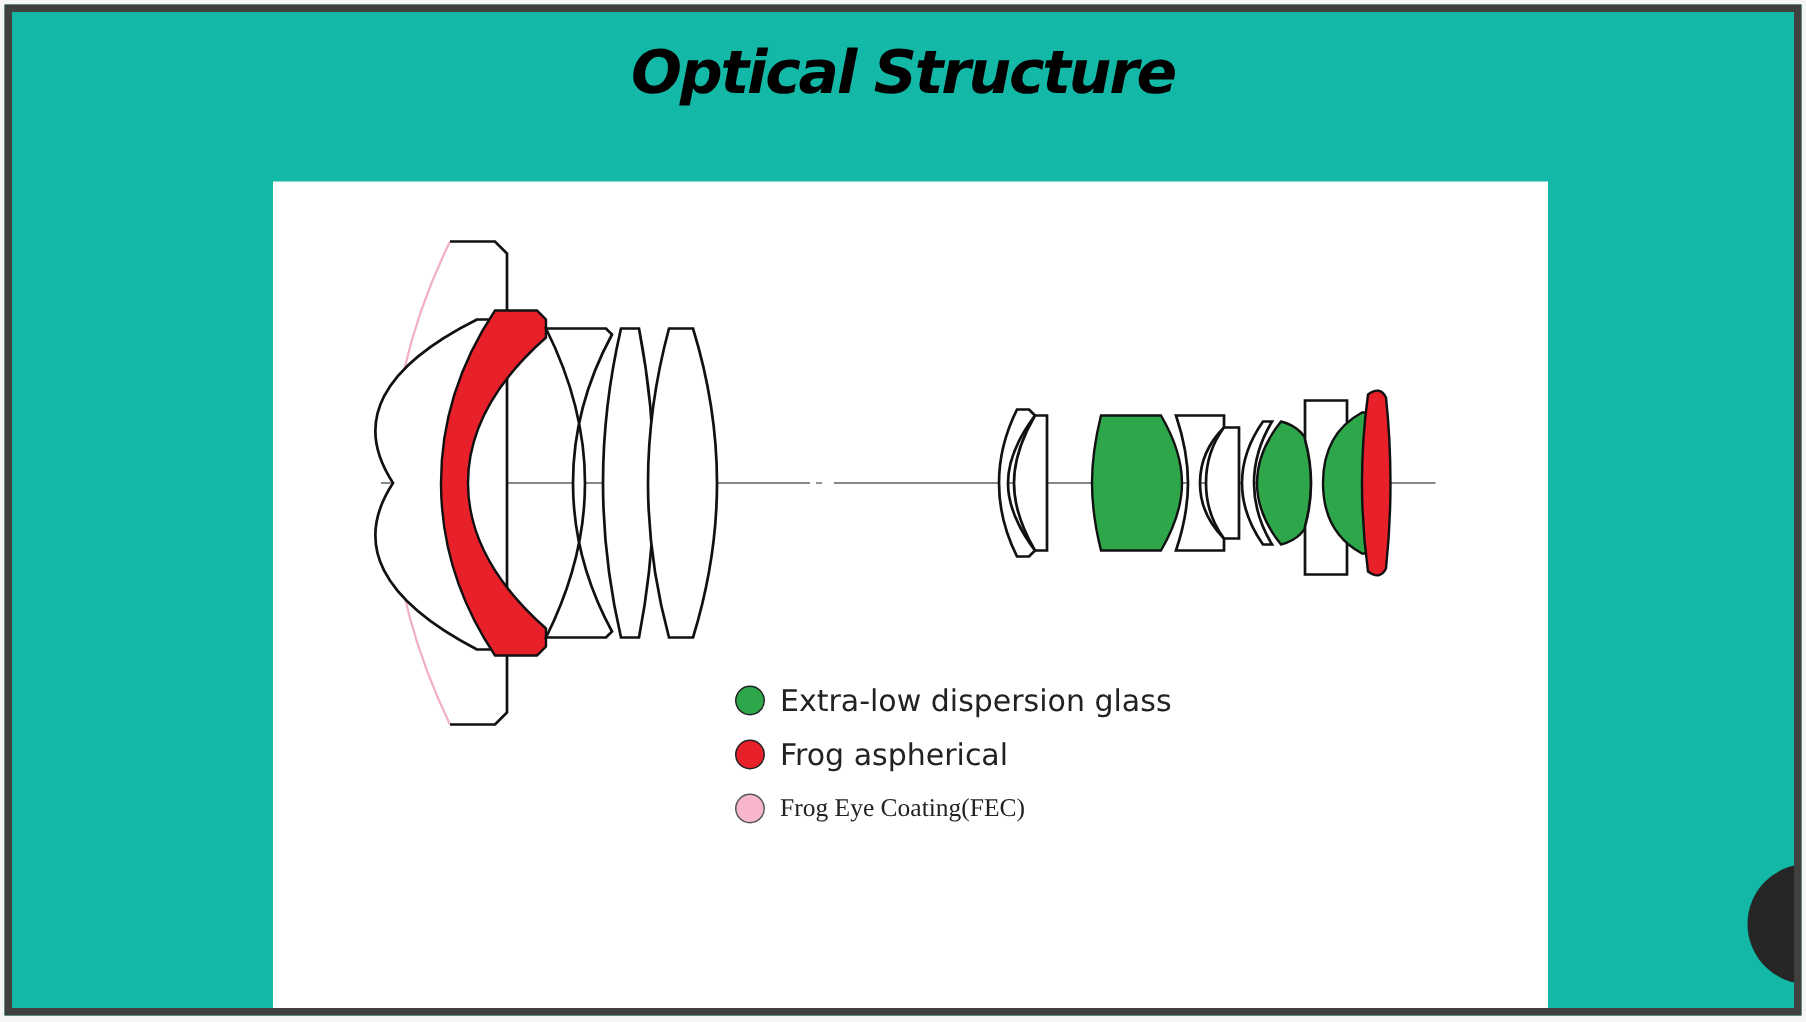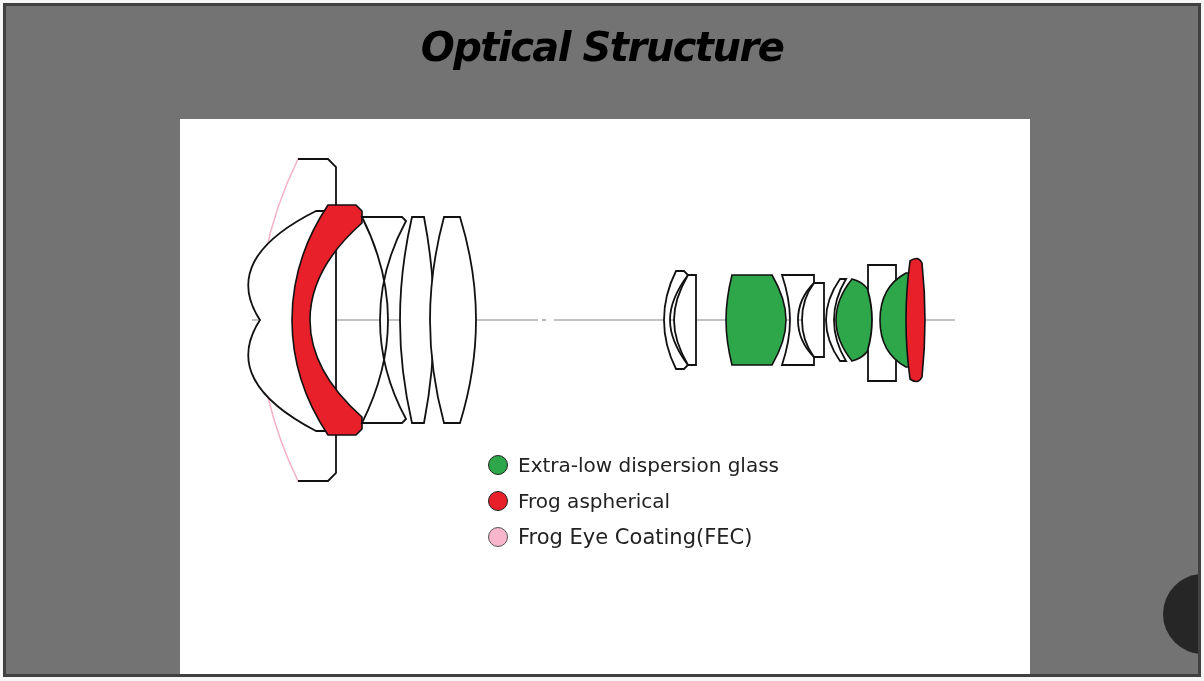--- a/index.html
+++ b/index.html
@@ -1,25 +1,25 @@
 <!DOCTYPE html>
 <html><head>
 <meta charset="utf-8">
 <style>
   html, body { margin:0; padding:0; }
   body { width:1204px; height:681px; background:#f6f6f6; position:relative; overflow:hidden; font-family:"Liberation Sans", sans-serif; }
-  .slide { position:absolute; left:3px; top:3px; width:1198px; height:674px; background:#737373; border:3px solid #404040; box-sizing:border-box; overflow:hidden; }
+  .slide { position:absolute; left:3px; top:3px; width:1198px; height:674px; background:#14b8a6; border:5px solid #404040; box-sizing:border-box; overflow:hidden; }
   .title { position:absolute; left:0; right:0; top:18px; text-align:center; font-family:"DejaVu Sans", sans-serif; font-weight:bold; font-style:italic; font-size:40px; letter-spacing:-1.5px; color:#000; }
   .image-panel { position:absolute; left:174px; top:113px; width:850px; height:564px; background:#ffffff; }
   .image-panel svg { position:absolute; left:0; top:0; }
   .legend { position:absolute; left:308px; top:328px; }
   .legend-item { display:flex; align-items:center; height:36px; }
   .legend-dot { width:20px; height:20px; border-radius:50%; border:1.5px solid #222; box-sizing:border-box; margin-right:10px; }
   .legend-label { font-family:"DejaVu Sans", sans-serif; color:#222; font-size:20px; }
-  .legend-item.small .legend-label { font-size:21px; }
+  .legend-item.small .legend-label { font-size:17px;font-family:Liberation Serif, serif; }
   .legend-item.small .legend-dot { border-color:#555; }
   .nav-circle { position:absolute; left:1157px; top:568px; width:80px; height:80px; border-radius:50%; background:#262626; }
 </style>
 </head>
 <body>
 
 <div class="slide">
   <div class="title">Optical Structure</div>
 
   <div class="image-panel">

